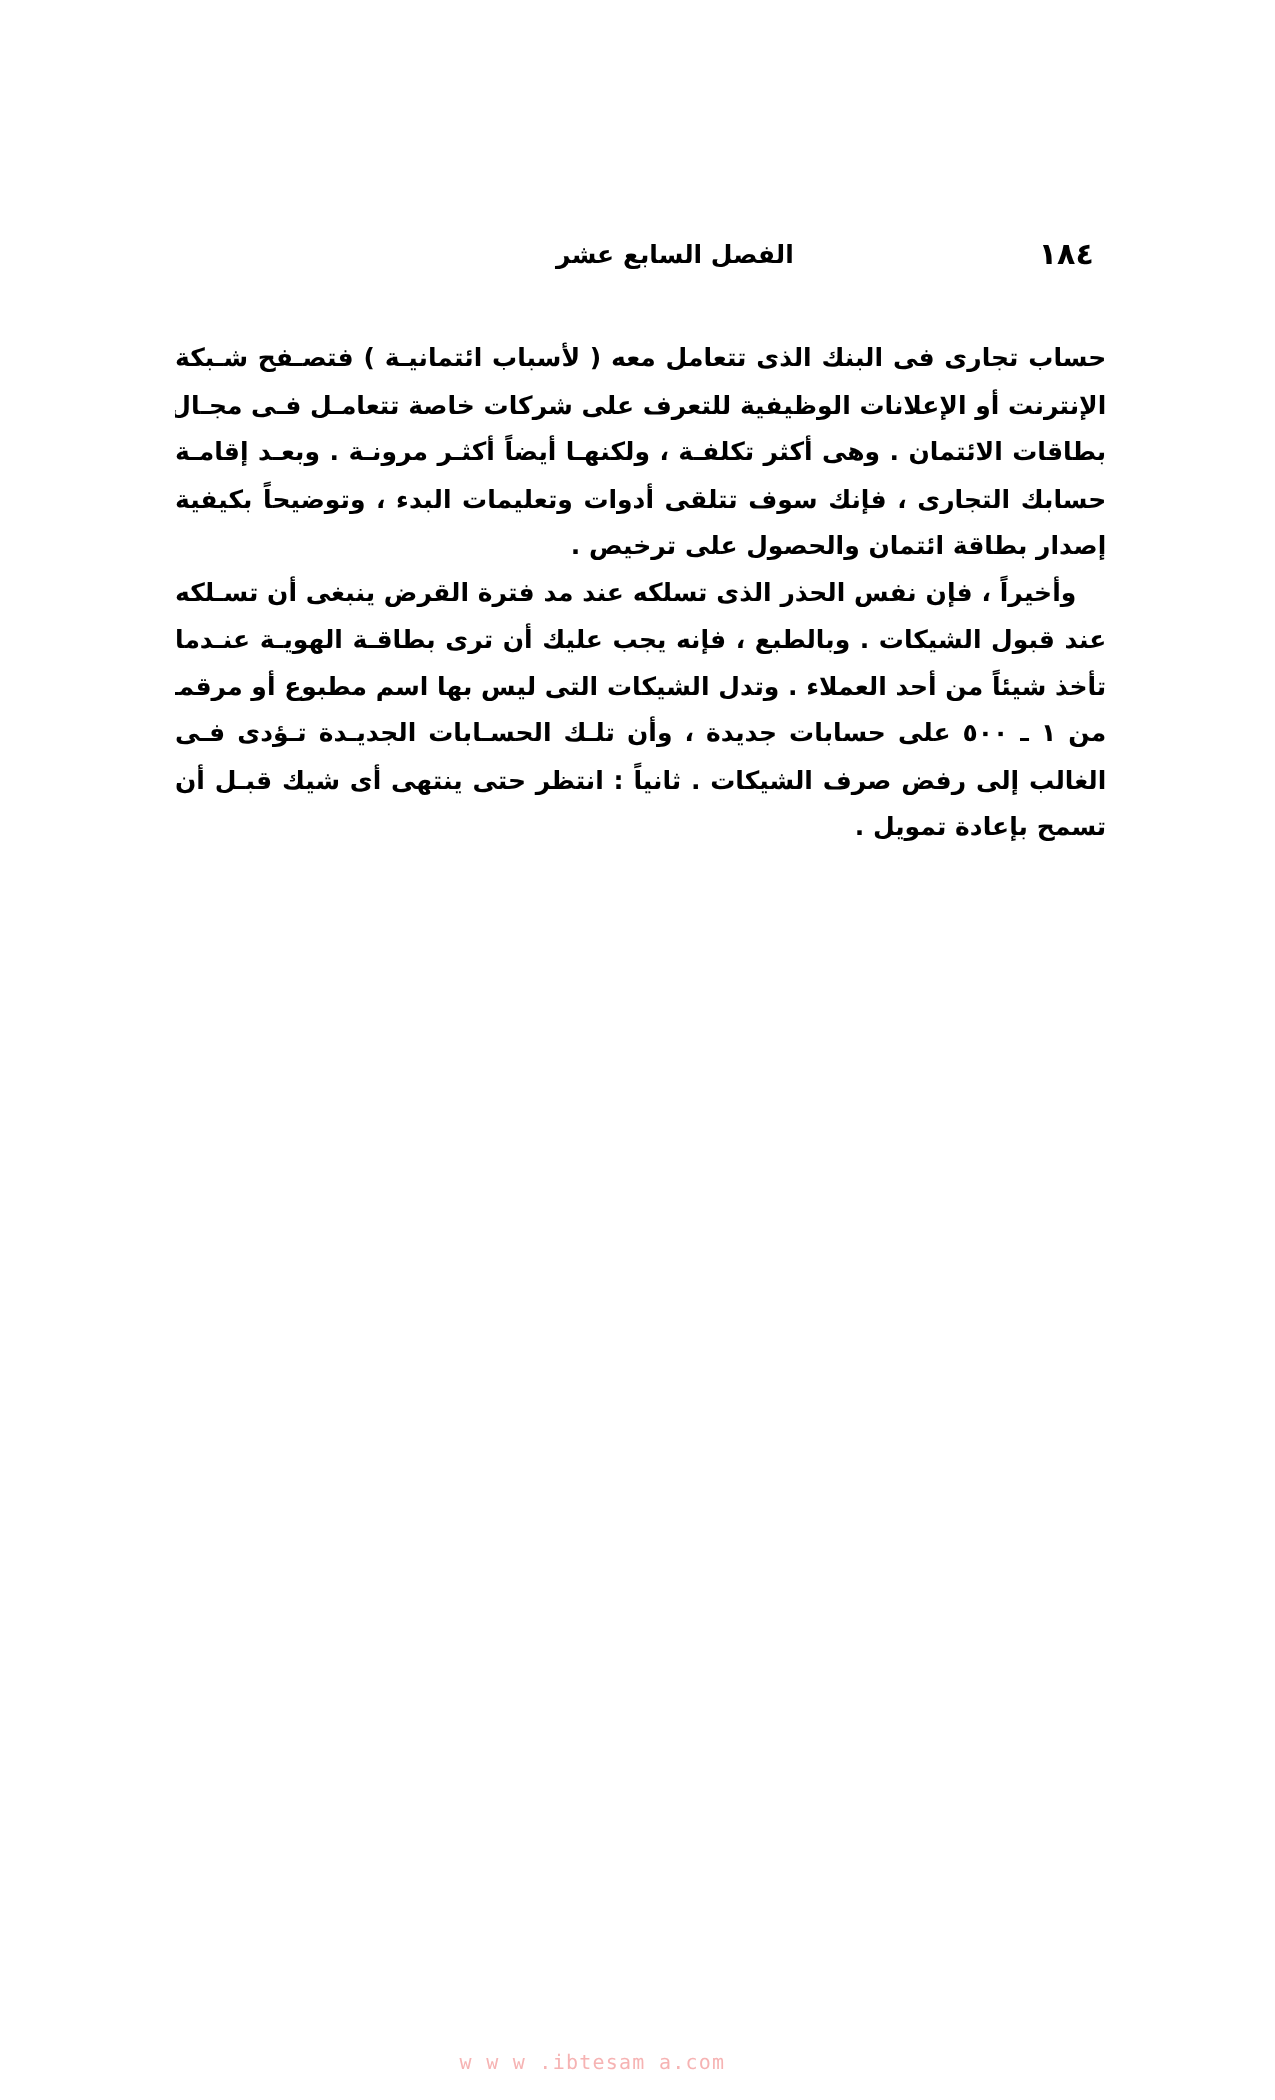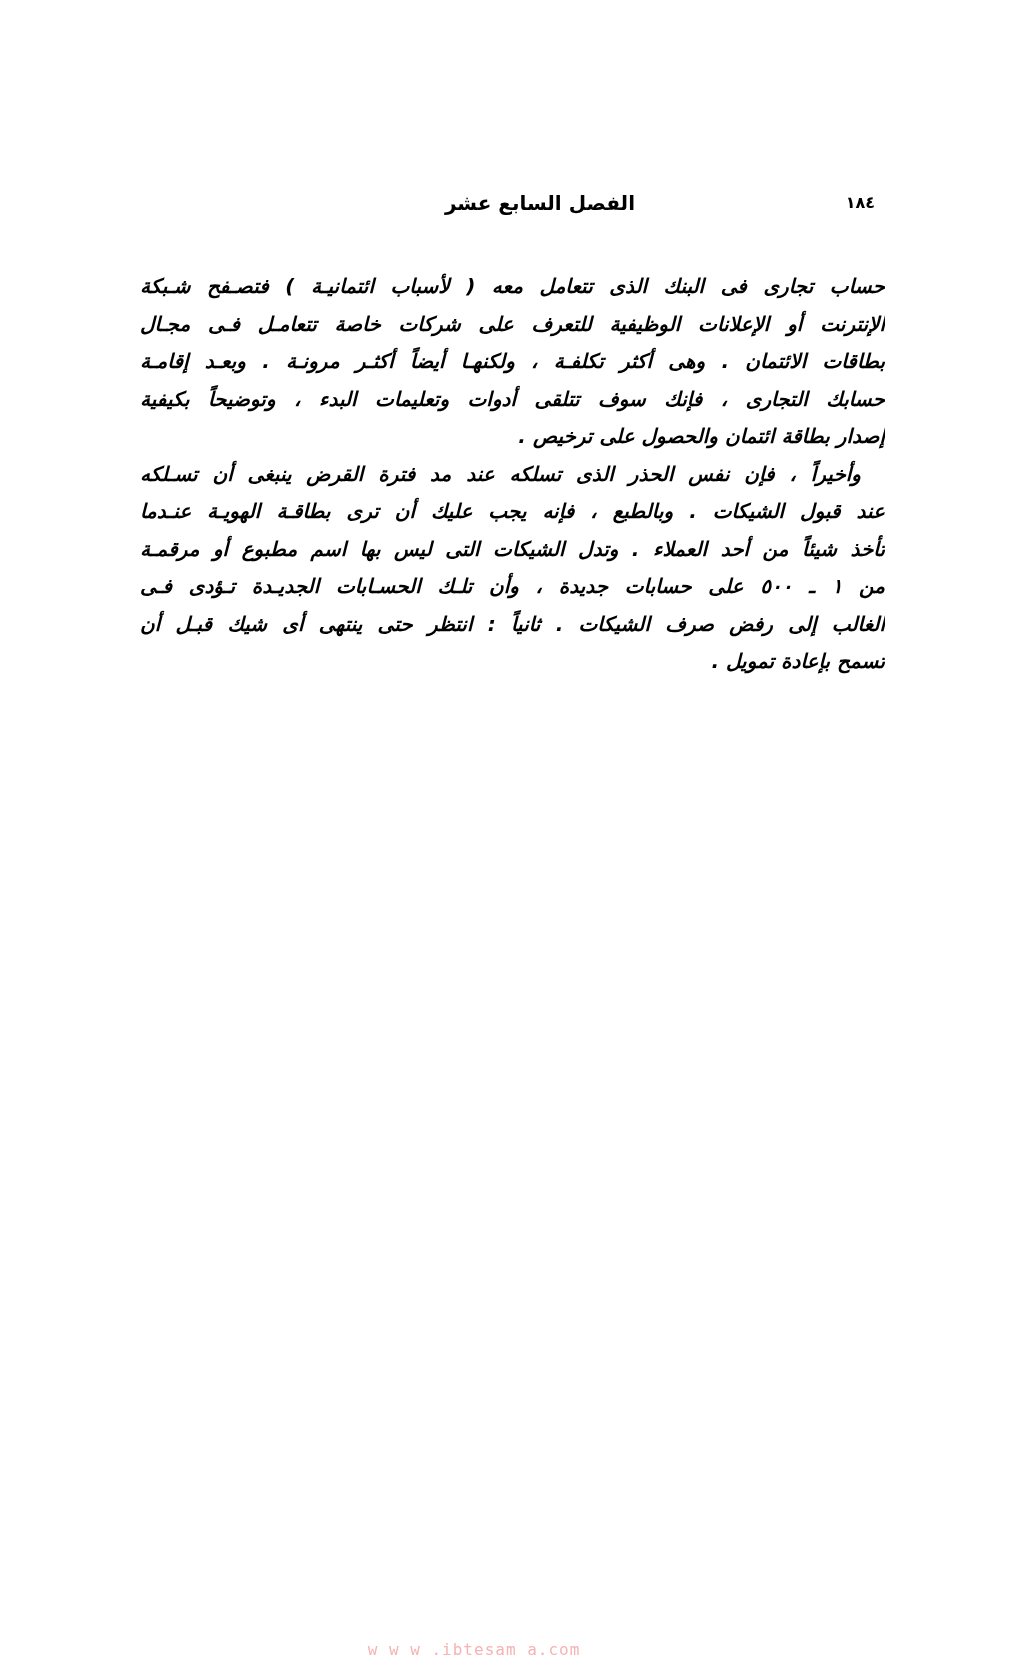--- a/index.html
+++ b/index.html
@@ -20,21 +20,21 @@
       top: 188px;
       left: 140px;
       width: 745px;
       height: 30px;
       direction: rtl;
     }
     .page-number {
       position: absolute;
       right: 10px;
       top: 0;
-      font-size: 16px;
+      font-size: 24px;
       font-weight: bold;
       line-height: 30px;
       margin-left: 36px;
     }
     .chapter-title {
       position: absolute;
       right: 250px;
       top: 0;
       font-size: 20px;
       font-weight: bold;
@@ -50,21 +50,20 @@
       font-weight: bold;
       line-height: 37.5px;
     }
     .line {
       display: block;
       white-space: nowrap;
       text-align: justify;
       text-align-last: justify;
       height: 37.5px;
       overflow: hidden;
-      font-style: italic;
     }
     .line.last {
       text-align-last: right;
     }
     .line.indent {
       padding-right: 24px;
     }
     .watermark {
       position: absolute;
       top: 1640px;

